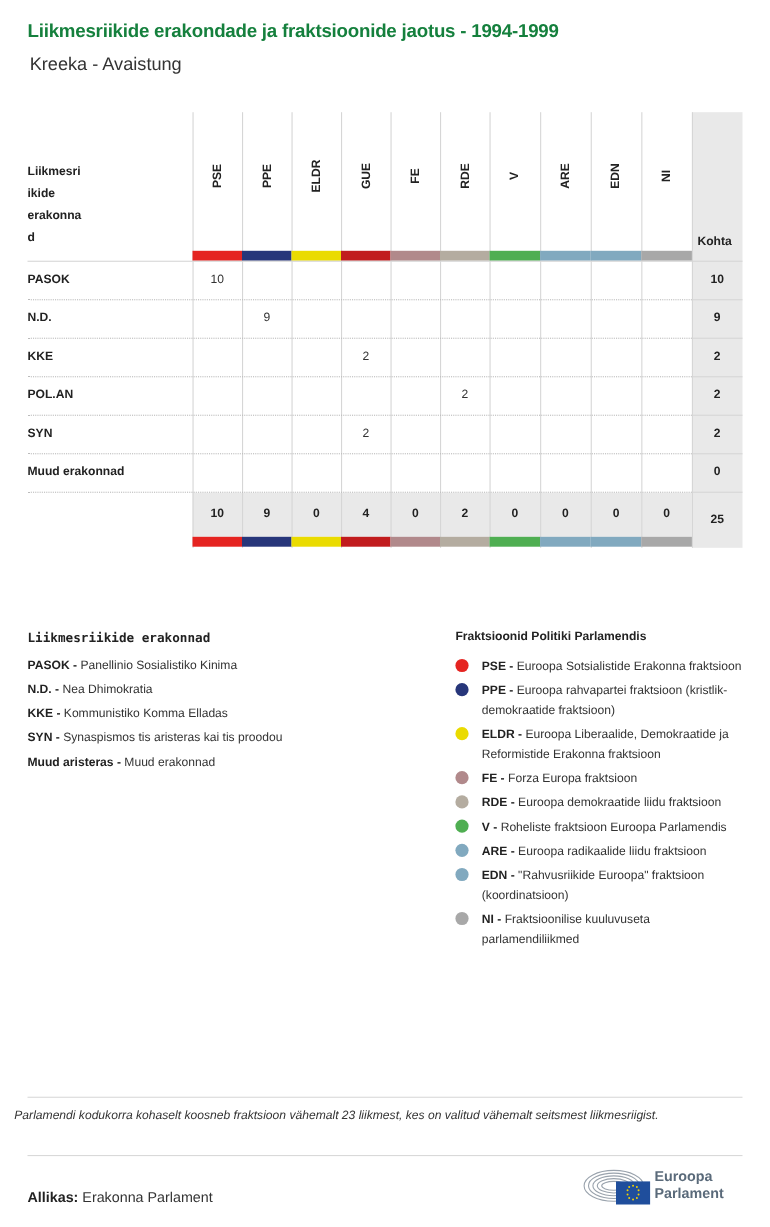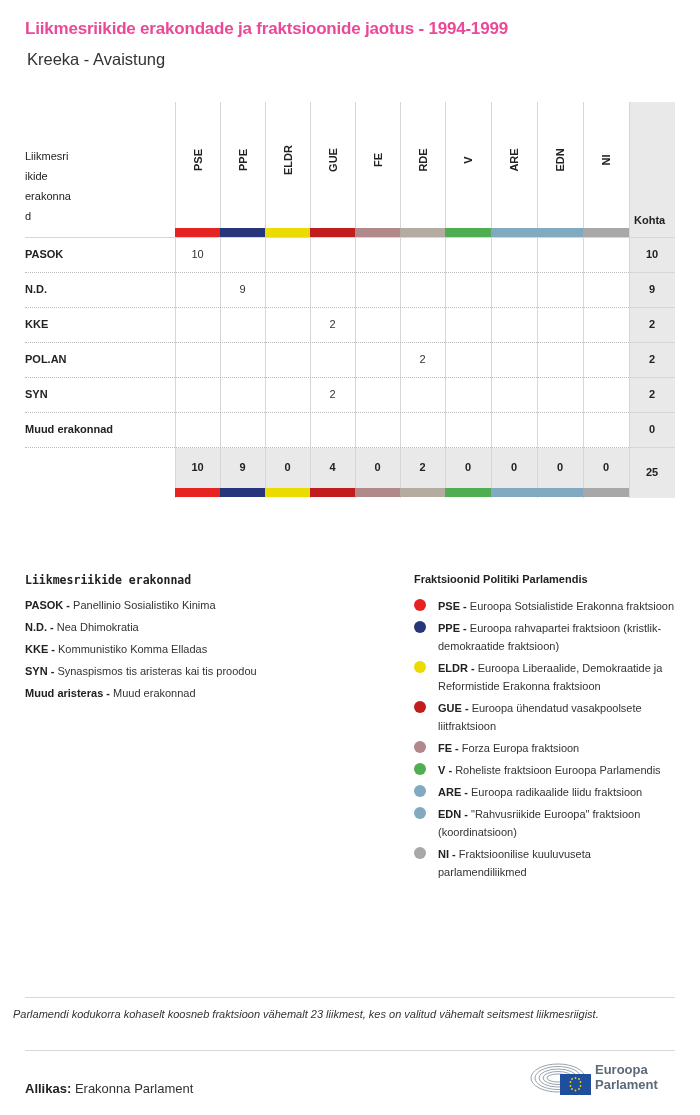--- a/index.html
+++ b/index.html
@@ -1,23 +1,23 @@
 <!DOCTYPE html>
 <html><head>
 <meta charset="utf-8">
 <style>
   * { box-sizing: border-box; margin: 0; padding: 0; }
   html, body { width: 700px; height: 1115px; background: #ffffff; overflow: hidden; }
   body { font-family: "Liberation Sans", sans-serif; color: #222; position: relative; }
 
-  .title { position: absolute; left: 25px; top: 19px; font-size: 17px; font-weight: bold; color: #ec4899; letter-spacing: -0.2px; }
+  .title { position: absolute; left: 25px; top: 19px; font-size: 17px; font-weight: bold; color: #15803d; letter-spacing: -0.2px; }
   .subtitle { position: absolute; left: 27px; top: 50px; font-size: 16.5px; color: #333; }
   .vline { position: absolute; top: 102px; width: 1px; background: #d6d6d6; height: 396px; }
   .kohta-bg { position: absolute; left: 629px; top: 102px; width: 46px; height: 396px; background: #e9e9e9; }
-  .head-label { position: absolute; left: 25px; top: 146px; font-size: 11px; font-weight: normal; line-height: 20px; color: #222; width: 80px; }
+  .head-label { position: absolute; left: 25px; top: 146px; font-size: 11px; font-weight: bold; line-height: 20px; color: #222; width: 80px; }
   .col-head { position: absolute; top: 102px; width: 45px; height: 126px; }
   .col-head span { position: absolute; left: 50%; top: 58px; transform: translate(-50%, -50%) rotate(-90deg); font-size: 11px; font-weight: bold; white-space: nowrap; color: #222; }
   .kohta-head { position: absolute; left: 634px; top: 214px; font-size: 11px; font-weight: bold; color: #222; }
   .color-bar { position: absolute; height: 9px; }
   .header-rule { position: absolute; left: 25px; top: 237px; width: 650px; height: 1px; background: #d6d6d6; }
 
   .row { position: absolute; left: 25px; width: 650px; height: 35px; }
   .row .rlabel { position: absolute; left: 0; top: 10px; font-size: 11px; font-weight: bold; color: #222; }
   .row .cell { position: absolute; top: 10px; width: 45px; text-align: center; font-size: 11px; color: #333; }
   .row .ktot { position: absolute; left: 604px; top: 10px; width: 46px; text-align: center; font-size: 11px; font-weight: bold; color: #222; }
@@ -237,22 +237,22 @@
     <div class="item"><b>KKE -</b> <span>Kommunistiko Komma Elladas</span></div>
     <div class="item"><b>SYN -</b> <span>Synaspismos tis aristeras kai tis proodou</span></div>
     <div class="item"><b>Muud aristeras -</b> <span>Muud erakonnad</span></div>
   </div>
 
 <div class="leg-title-right">Fraktsioonid Politiki Parlamendis</div>
 <div class="leg-right" id="leg-right">
     <div class="item"><span class="dot" style="background:#e52421"></span><b>PSE -</b> <span>Euroopa Sotsialistide Erakonna fraktsioon</span></div>
     <div class="item"><span class="dot" style="background:#27367a"></span><b>PPE -</b> <span>Euroopa rahvapartei fraktsioon (kristlik-demokraatide fraktsioon)</span></div>
     <div class="item"><span class="dot" style="background:#eadb00"></span><b>ELDR -</b> <span>Euroopa Liberaalide, Demokraatide ja Reformistide Erakonna fraktsioon</span></div>
-    <div class="item"><span class="dot" style="background:#c11c1e"></span><b>GUE -</b> <span>Euroopa ühendatud vasakpoolsete liitfraktsioon</span></div>
     <div class="item"><span class="dot" style="background:#b1898b"></span><b>FE -</b> <span>Forza Europa fraktsioon</span></div>
+    <div class="item"><span class="dot" style="background:#b4aca0"></span><b>RDE -</b> <span>Euroopa demokraatide liidu fraktsioon</span></div>
     <div class="item"><span class="dot" style="background:#4fae52"></span><b>V -</b> <span>Roheliste fraktsioon Euroopa Parlamendis</span></div>
     <div class="item"><span class="dot" style="background:#81a9bf"></span><b>ARE -</b> <span>Euroopa radikaalide liidu fraktsioon</span></div>
     <div class="item"><span class="dot" style="background:#81a9bf"></span><b>EDN -</b> <span>"Rahvusriikide Euroopa" fraktsioon (koordinatsioon)</span></div>
     <div class="item"><span class="dot" style="background:#a8a8a8"></span><b>NI -</b> <span>Fraktsioonilise kuuluvuseta parlamendiliikmed</span></div>
   </div>
 
 <div class="rule" style="top:997px;"></div>
 <div class="note">Parlamendi kodukorra kohaselt koosneb fraktsioon vähemalt 23 liikmest, kes on valitud vähemalt seitsmest liikmesriigist.</div>
 <div class="rule" style="top:1050px;"></div>
 

